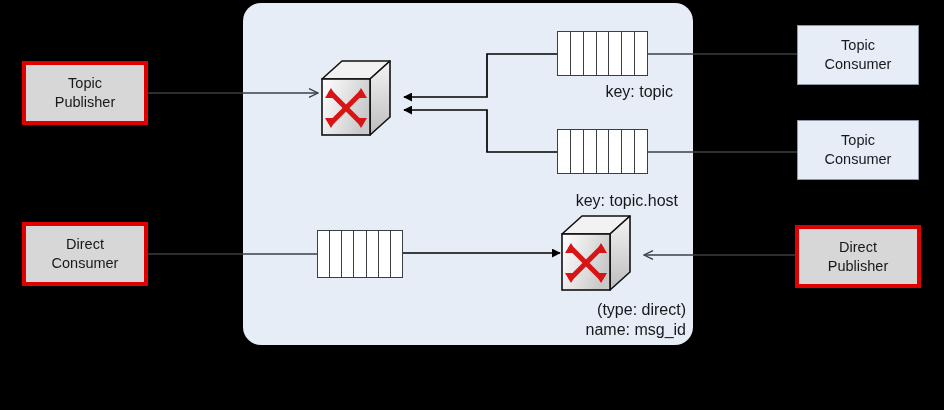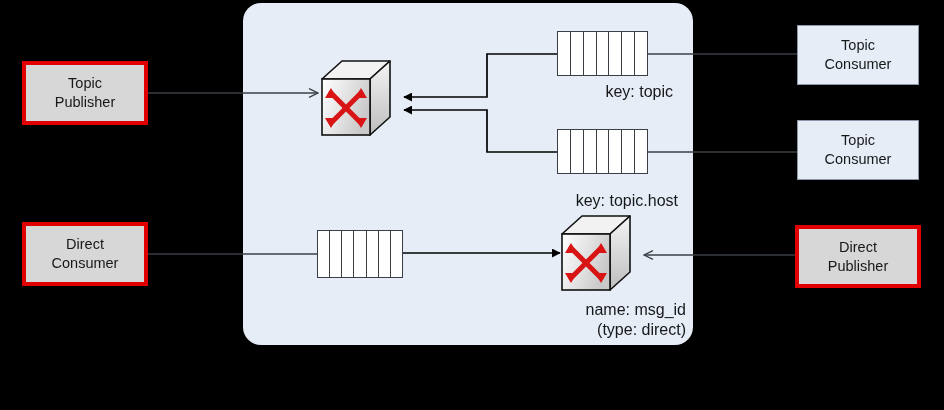--- a/index.html
+++ b/index.html
@@ -201,22 +201,22 @@
       <g fill="#d81414">
         <path d="M15,31 L21,41 L9,41 Z"></path>
         <path d="M45,31 L51,41 L39,41 Z"></path>
         <path d="M15,71 L9,61 L21,61 Z"></path>
         <path d="M45,71 L39,61 L51,61 Z"></path>
       </g>
     </svg>
   </div>
 
   <div class="caption" style="left:506px; top:300px; width:180px;">
+    <span class="ln">(type: direct)</span>
     <span class="ln">name: msg_id</span>
-    <span class="ln">(type: direct)</span>
   </div>
 
   <div class="queue" style="left:557px; top:31px; width:91px; height:45px;">
     <span class="cell"></span>
     <span class="cell"></span>
     <span class="cell"></span>
     <span class="cell"></span>
     <span class="cell"></span>
     <span class="cell"></span>
     <span class="cell"></span>

